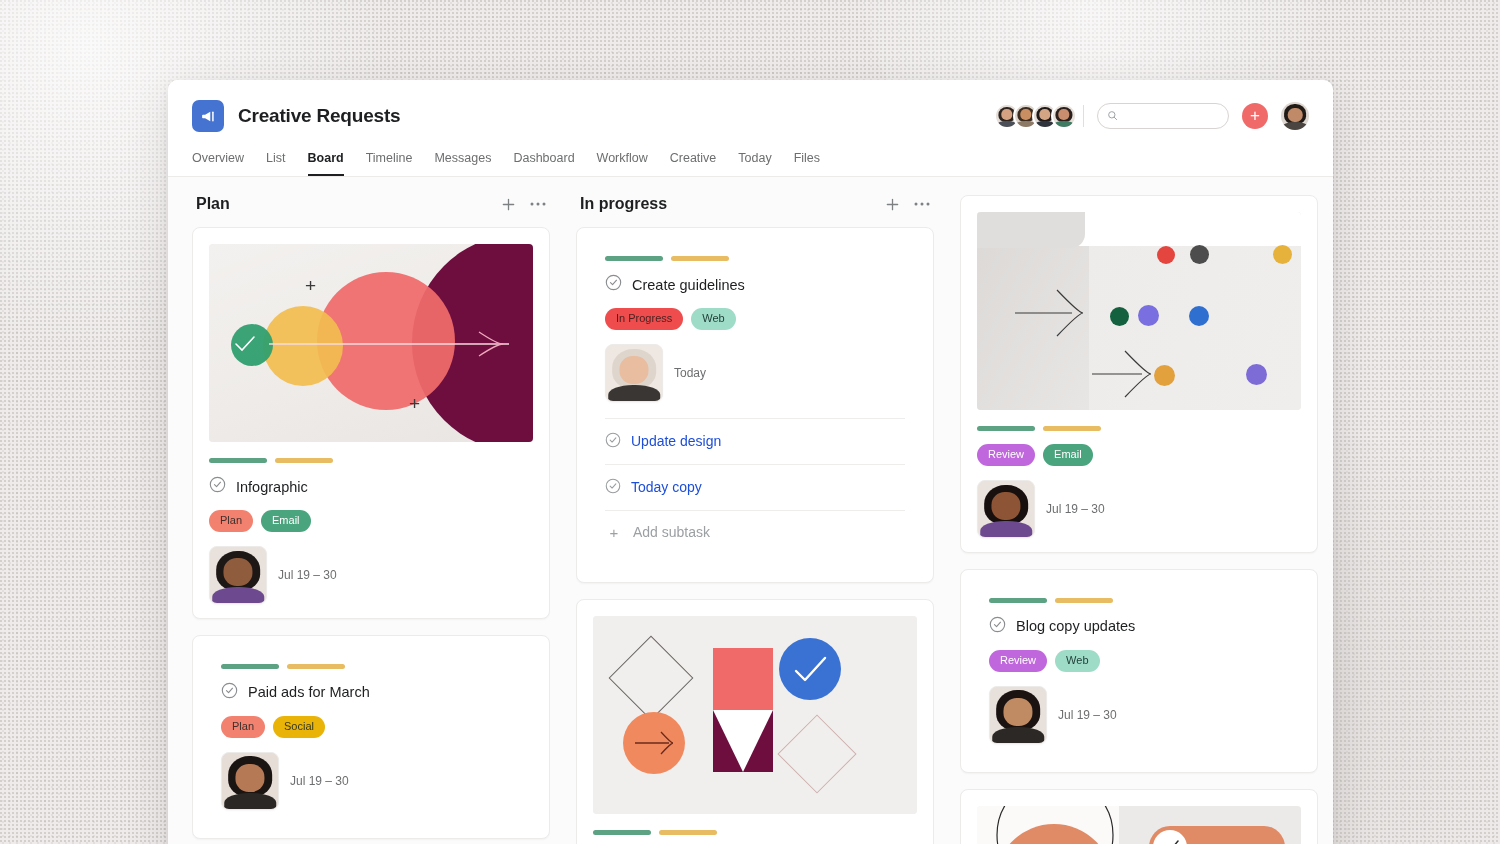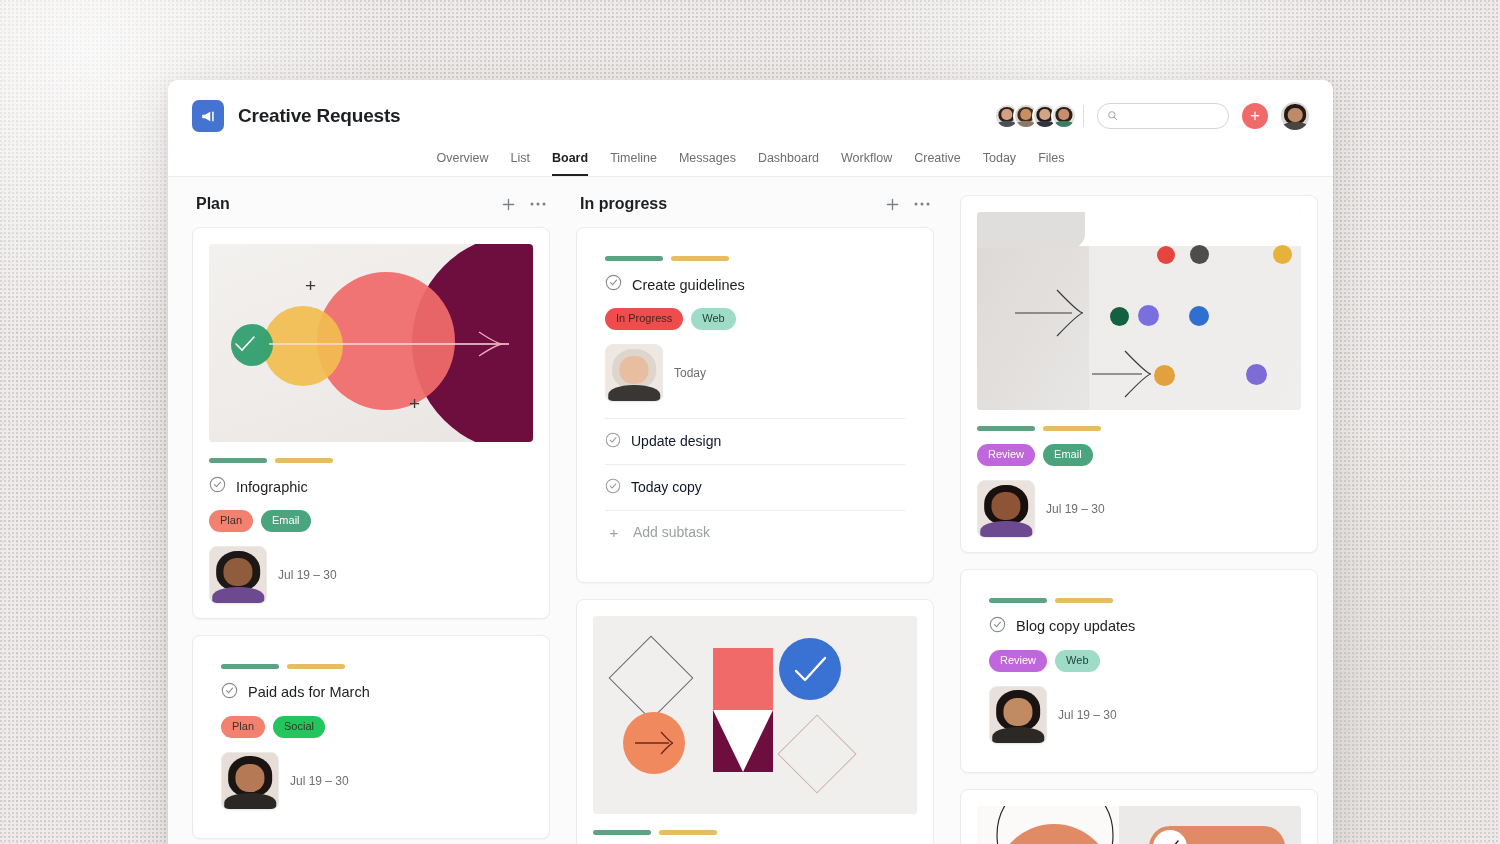--- a/index.html
+++ b/index.html
@@ -108,21 +108,21 @@
     font-family: "Liberation Sans", sans-serif; color: #6d6e6f; background: transparent;
   }
   .add-button {
     width: 26px; height: 26px; border-radius: 50%;
     background: #f06a6a; border: none; cursor: pointer;
     display: flex; align-items: center; justify-content: center;
     color: #fff; font-size: 17px; line-height: 1; padding-bottom: 2px;
   }
   .tabs {
     display: flex; align-items: flex-end; gap: 22px;
-    height: 36px; margin-top: 4px; justify-content: center;
+    height: 36px; margin-top: 4px;
   }
   .tab {
     font-size: 12.5px; color: #6d6e6f; padding-bottom: 9px;
     cursor: pointer; border-bottom: 2px solid transparent; white-space: nowrap;
   }
   .tab.active { color: #1e1f21; font-weight: 700; border-bottom-color: #1e1f21; }
 
   
   .board {
     flex: 1 1 auto; display: flex; gap: 26px;
@@ -171,21 +171,21 @@
   }
   .card-meta { display: flex; align-items: center; gap: 11px; margin-top: 14px; }
   .meta-date { font-size: 12px; color: #6d6e6f; }
 
   
   .subtask-list { margin-top: 16px; }
   .subtask-row {
     display: flex; align-items: center; gap: 10px;
     padding: 13px 0 13px 0;
     border-top: 1px solid #eeedeb;
-    font-size: 14px; color: #0f172a;
+    font-size: 14px; color: #1d4ed8;
   }
   .subtask-row.add { color: #9ca0a3; }
   .subtask-row.add .plus { font-size: 15px; color: #9ca0a3; width: 18px; text-align:center;}
 
   
   .art { position: absolute; inset: 0; }
   .art-1 { background: linear-gradient(160deg, #f3f1ef 0%, #eeebe8 55%, #e9e5e2 100%); }
   .art-2 { background: #f1efed; }
   .art-3 { background: linear-gradient(110deg, #e6e4e2 0%, #eeecea 30%, #f0eeec 100%); }
   .circ { position: absolute; border-radius: 50%; }
@@ -352,21 +352,21 @@
             <span class="check-circle">
               <svg width="17" height="17" viewBox="0 0 18 18">
                   <circle cx="9" cy="9" r="7.6" stroke="#8a8d8f" stroke-width="1.2" fill="none"></circle>
                   <path d="M5.8 9.2 8 11.3 12.2 6.6" stroke="#8a8d8f" stroke-width="1.2" fill="none" stroke-linecap="round" stroke-linejoin="round"></path>
                 </svg>
             </span>
             <span class="card-title">Paid ads for March</span>
           </div>
           <div class="tags">
             <span class="tag" style="background:#f3816f;color:#40302c">Plan</span>
-            <span class="tag" style="background:#22c55e;color:#35381f">Social</span>
+            <span class="tag" style="background:#eab308;color:#35381f">Social</span>
           </div>
           <div class="card-meta">
             <span class="avatar card" style="background:#e6ddd7">
               <span class="face-hair" style="background:#1a1412"></span>
               <span class="face-skin" style="background:#b57a55"></span>
               <span class="face-body" style="background:#2b2724"></span>
             </span>
             <span class="meta-date">Jul 19 – 30</span>
           </div>
         </div>

